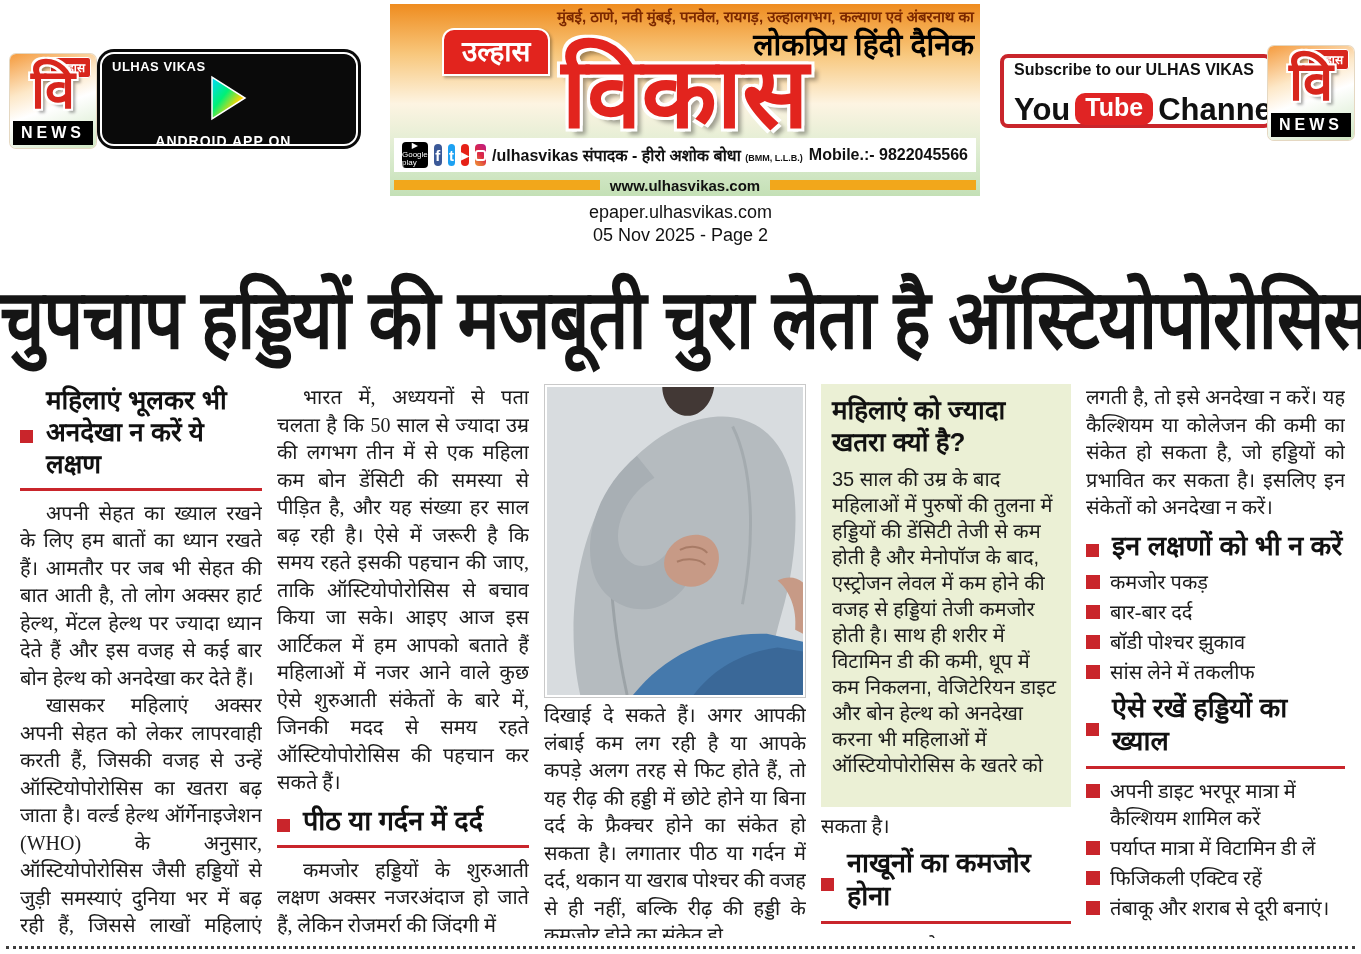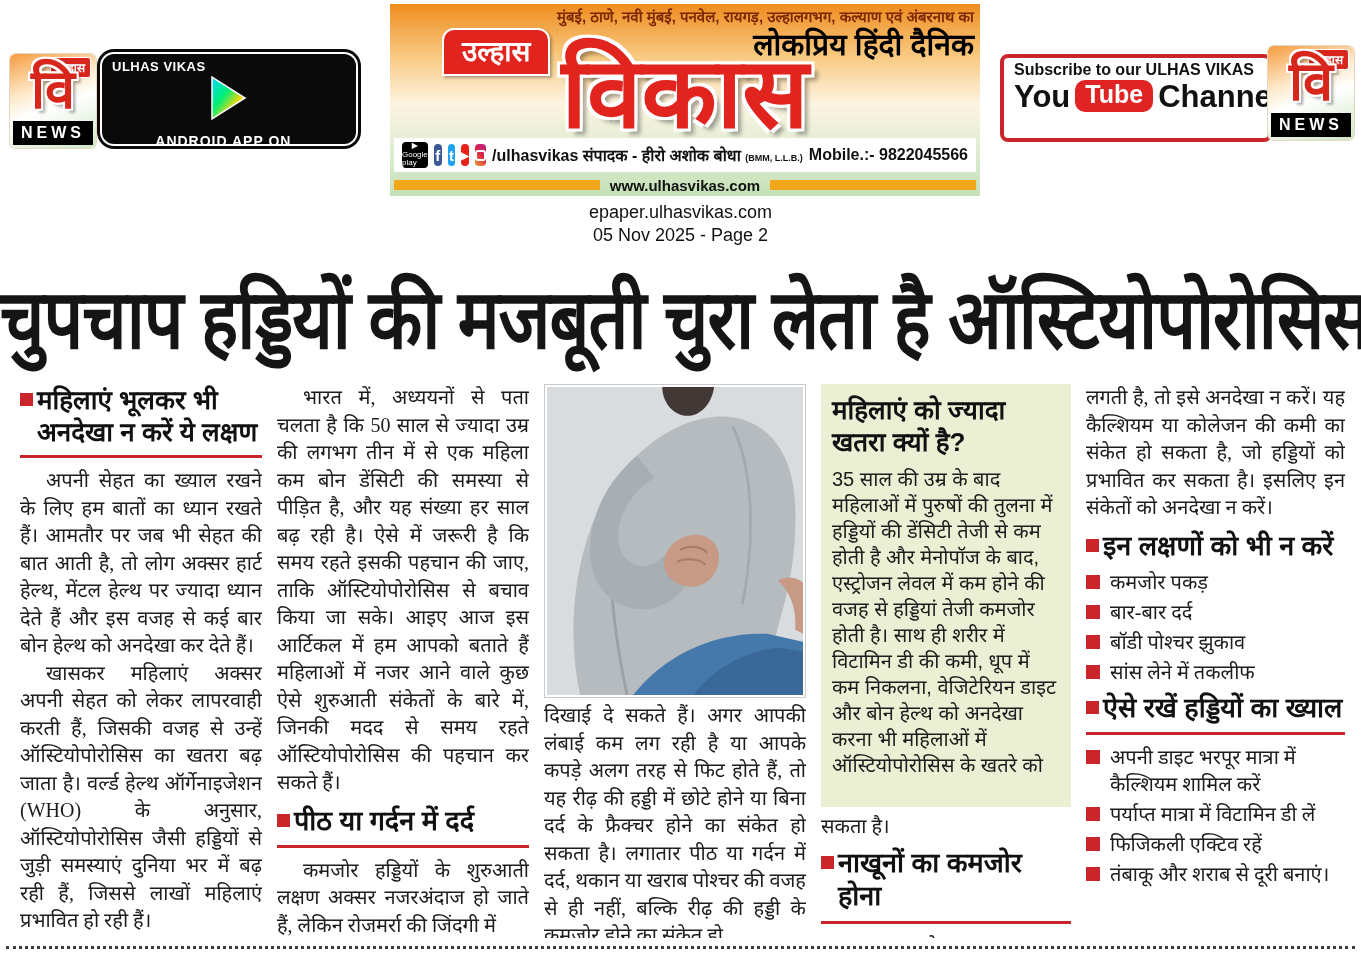--- a/index.html
+++ b/index.html
@@ -52,45 +52,45 @@
   .soc.yt { background:#e62117; font-size:10px; } 
   .soc.ig { background:linear-gradient(45deg,#f09433,#e6683c,#dc2743,#cc2366,#bc1888); }
   .soc.ig i { display:block; width:11px; height:11px; border:2px solid #fff; border-radius:3px; }
   .handle-line { font-size:16px; font-weight:800; color:#111; white-space:nowrap; }
   .handle-line .qual { font-size:9px; font-weight:700;text-align:right; }
   .mast-strip .mobile { margin-left:auto; font-size:16px; font-weight:900; color:#111; white-space:nowrap; }
   .site-row { position:absolute; left:4px; right:4px; bottom:0; height:22px; display:flex; align-items:center; gap:10px; }
   .site-row .bar { flex:1; height:10px; background:#f2a71b; }
   .site-row .site { font-size:15px; font-weight:800; color:#111; cursor:pointer; }
 
-  .yt-banner { position:absolute; left:1000px; top:54px; width:272px; height:88px; background:#fff;
+  .yt-banner { position:absolute; left:1000px; top:54px; width:272px; height:74px; background:#fff;
     border:4px solid #c9252b; border-radius:8px; padding:3px 10px; cursor:pointer; }
   .yt-banner .line1 { font-size:16px; font-weight:700; color:#111; white-space:nowrap; }
   .yt-banner .line1 b { font-size:16px; font-weight:900; }
-  .yt-banner .line2 { display:flex; align-items:center; gap:5px; margin-top:1px; }
+  .yt-banner .line2 { display:flex; align-items:center; gap:5px; margin-top:14px; }
   .yt-banner .you, .yt-banner .channel { font-size:31px; font-weight:900; color:#111; line-height:1; }
   .yt-banner .tube { background:#e02424; color:#fff; font-size:25px; font-weight:900;
     padding:2px 10px 5px; border-radius:10px; line-height:1; }
 
   .epaper { position:absolute; top:201px; left:0; right:0; text-align:center; color:#111; }
   .epaper .l1, .epaper .l2 { font-size:18px; line-height:23px; }
 
   
   .headline { position:absolute; top:260px; left:0; right:0; text-align:center;
     font-size:70px; font-weight:900; color:#151515; white-space:nowrap;
     transform:scaleY(1.18); transform-origin:top center; letter-spacing:-1px; }
 
   
   .article { position:absolute; left:20px; right:16px; top:384px; bottom:16px;
     display:flex; gap:15px; overflow:hidden; }
   .col { overflow:hidden; }
   .c1 { width:242px; } .c2 { width:252px; } .c3 { width:262px; } .c4 { width:250px; } .c5 { flex:1; }
 
-  .h-sec { display:flex; gap:4px; font-size:26px; line-height:1.24; font-weight:900; color:#111;
-    padding-bottom:7px; border-bottom:3px solid #c9252b; margin-bottom:9px; }
+  .h-sec { display:flex; gap:13px; font-size:26px; line-height:1.24; font-weight:900; color:#111;
+    padding-bottom:7px; border-bottom:3px solid #c9252b; margin-bottom:9px;align-items:center; }
   .h-sec .sq { flex:none; width:13px; height:13px; background:#c9252b; margin-top:9px; }
   .h-sec.big { font-size:27px; }
 
   p.body { font-family:"Liberation Serif","DejaVu Serif",serif; font-size:20px; line-height:27.5px;
     color:#1c1c1c; text-align:justify; }
   p.body.ind { text-indent:26px; }
 
   .photo { width:262px; height:314px; background:#fff; border:1px solid #c9c9c9; padding:2px; margin-bottom:4px; }
   .photo svg { width:100%; height:100%; display:block; }
 

